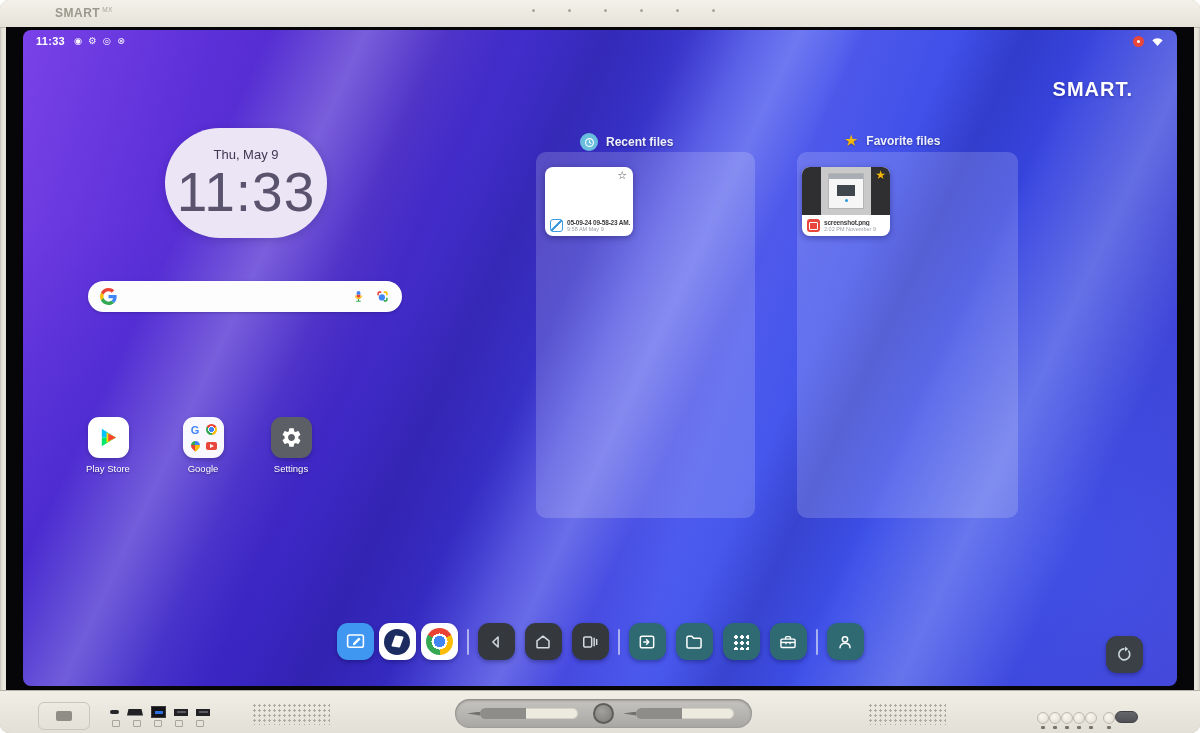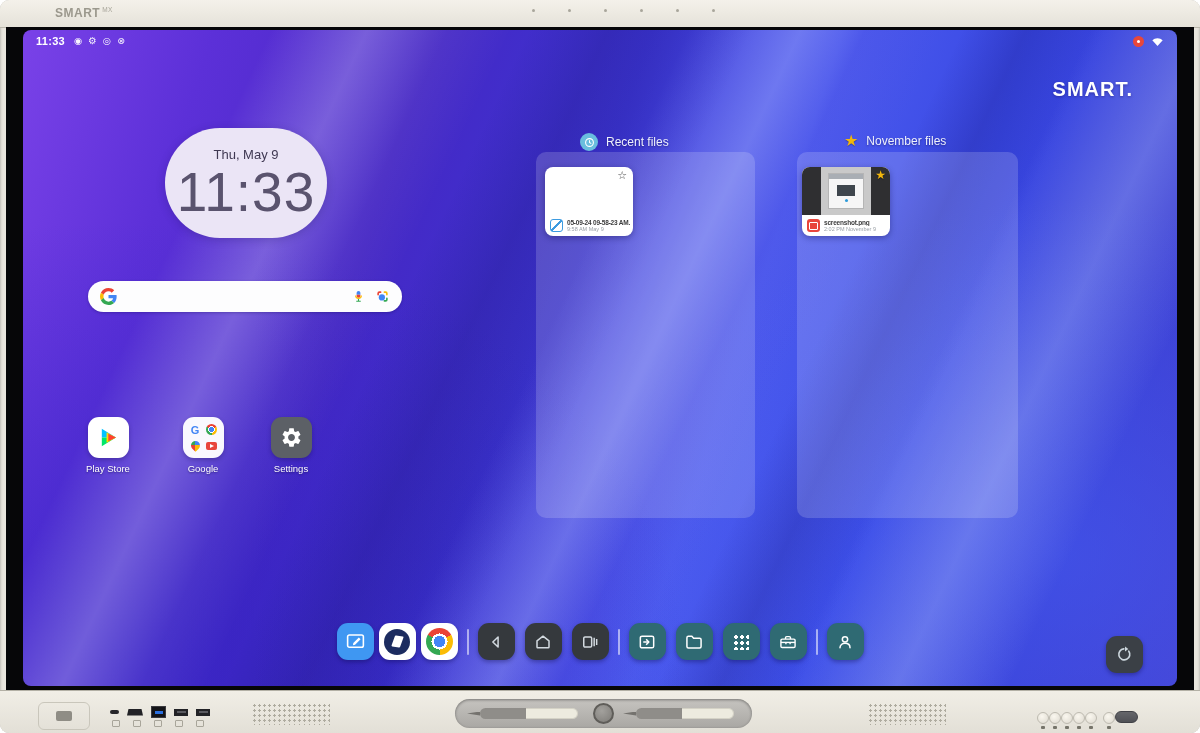--- a/index.html
+++ b/index.html
@@ -49,21 +49,21 @@
   .icon-settings{background:#5c6066;}
   .mini-chrome{width:11px;height:11px;border-radius:50%;
     background:radial-gradient(circle at 50% 50%,#4285F4 0 30%,#fff 30% 43%,transparent 43%),
     conic-gradient(from -60deg,#EA4335 0 120deg,#FBBC05 120deg 240deg,#34A853 240deg 360deg);}
   .mini-g{font-size:11px;font-weight:700;color:#4285F4;}
   .mini-maps{width:9px;height:9px;border-radius:50% 50% 50% 0;transform:rotate(-45deg);
     background:conic-gradient(from 45deg,#4285F4 0 25%,#FBBC05 0 50%,#EA4335 0 75%,#34A853 0);}
   .mini-yt{width:11px;height:8px;border-radius:2px;background:#e8453c;position:relative;}
   .mini-yt::after{content:"";position:absolute;left:4px;top:2px;border-left:4px solid #fff;border-top:2px solid transparent;border-bottom:2px solid transparent;}
   
-  .sec-head{position:absolute;top:103px;display:flex;align-items:center;gap:8px;color:#eef0fc;font-size:12px;font-weight:400;text-shadow:0 1px 2px rgba(10,5,60,.4);z-index:4;padding-left:32px;}
+  .sec-head{position:absolute;top:103px;display:flex;align-items:center;gap:8px;color:#eef0fc;font-size:12px;font-weight:700;text-shadow:0 1px 2px rgba(10,5,60,.4);z-index:4;padding-left:32px;}
   .clk-badge{width:18px;height:18px;border-radius:50%;background:#69bede;display:flex;align-items:center;justify-content:center;}
   .star-badge{font-size:16px;color:#f3b70c;line-height:1;text-shadow:0 1px 1px rgba(0,0,0,.3);}
   .panel{position:absolute;top:122px;height:366px;background:rgba(255,255,255,.17);border-radius:10px;z-index:3;}
   .panel.recent{left:513px;width:219px;}
   .panel.fav{left:774px;width:221px;}
   
   .card{position:absolute;top:137px;width:88px;height:69px;background:#fff;border-radius:8px;box-shadow:0 2px 6px rgba(10,5,60,.35);z-index:4;}
   .card.recent{left:522px;}
   .card.fav{left:779px;}
   .card-star{position:absolute;top:2px;right:6px;font-size:11px;color:#555;z-index:3;}
@@ -241,21 +241,21 @@
           <span class="wb-mini"></span>
           <span class="card-texts">
             <span class="card-name">05-09-24 09-58-23 AM...</span>
             <span class="card-meta">9:58 AM May 9</span>
           </span>
         </div>
       </div>
 
       <div class="sec-head" style="left:789px;">
         <span class="star-badge">★</span>
-        <span>November files</span>
+        <span>Favorite files</span>
       </div>
       <div class="panel fav"></div>
       <div class="card fav">
         <div class="thumb">
           <div class="mini-win">
                 <div class="bar"></div>
                 <div class="dlg"></div>
                 <div class="dot"></div>
               </div>
         </div>

